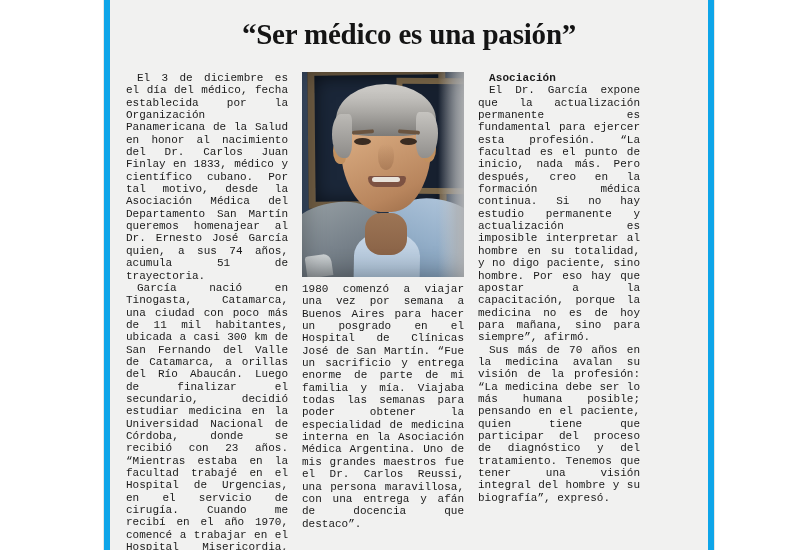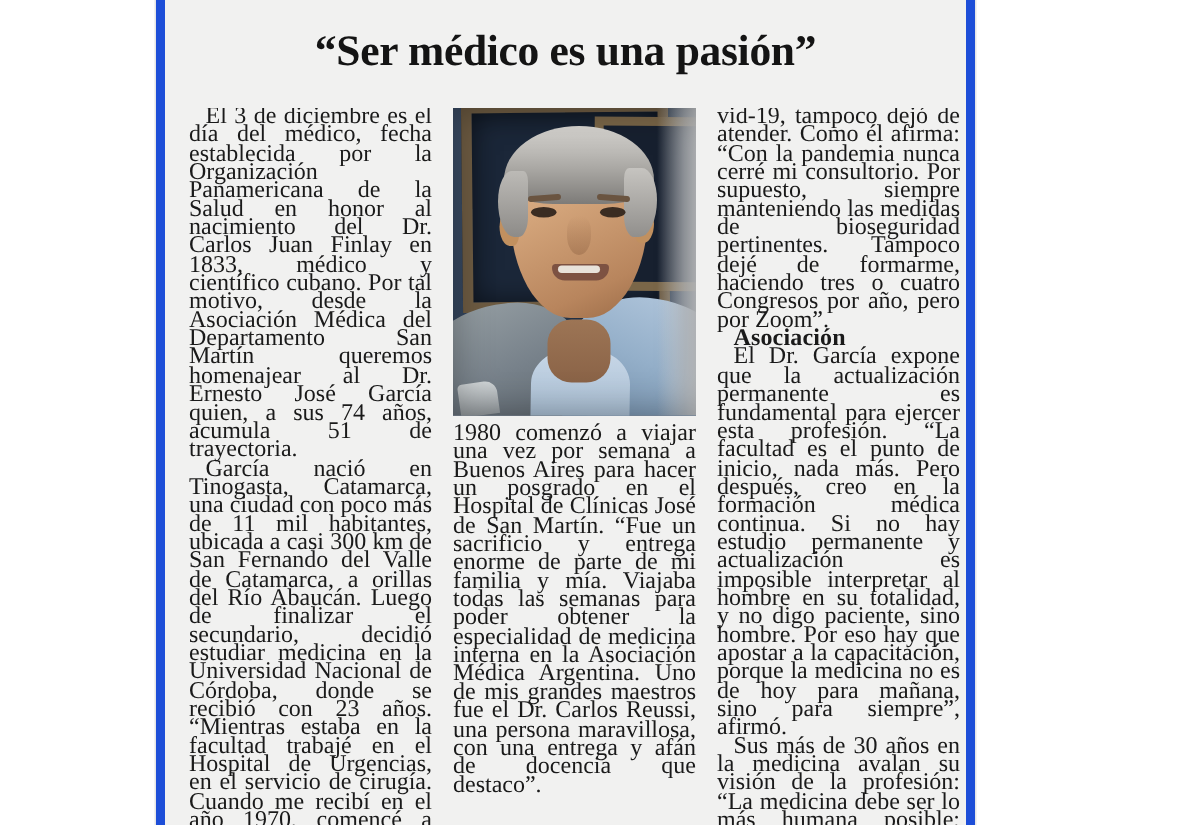--- a/index.html
+++ b/index.html
@@ -21,23 +21,23 @@
     position: absolute;
     inset: 0;
     background: #ffffff;
   }
 
   
   #page {
     position: absolute;
     left: 104px;
     top: 0;
-    width: 546px;
+    width: 610px;
     height: 550px;
-    background: #1d4ed8;
+    background: #0ea5e9;
     box-shadow: 0 0 0 1px #e6e6e6;
     overflow: hidden;
   }
   #page-inner {
     position: absolute;
     left: 6px;
     top: 0;
     right: 6px;
     bottom: 0;
     background: #f1f1f0;
@@ -68,22 +68,22 @@
     gap: 14px;
   }
   .col {
     width: 162px;
     position: relative;
     overflow: hidden;
   }
 
   .col p {
     margin: 0;
-    font-family: Liberation Serif, serif;
-    font-size: 16px;
+    font-family: Liberation Mono, monospace;
+    font-size: 11px;
     line-height: 12.35px;
     color: #1a1a1a;
     text-align: justify;
     text-indent: 11px;
     hyphens: manual;
     -webkit-hyphens: manual;
   }
   .col p.noindent { text-indent: 0; }
 
   .subhead {
@@ -303,22 +303,21 @@
               <div class="ph-teeth"></div>
               <div class="ph-deskitem"></div>
               <div class="ph-light"></div>
               <div class="ph-vignette"></div>
             </div>
           </div>
           <p class="noindent">1980 comenzó a viajar una vez por semana a Buenos Aires para hacer un posgrado en el Hospital de Clínicas José de San Martín. “Fue un sacrificio y entrega enorme de parte de mi familia y mía. Viajaba todas las semanas para poder obtener la especialidad de medicina interna en la Asociación Médica Argentina. Uno de mis grandes maestros fue el Dr. Carlos Reussi, una persona maravillosa, con una entrega y afán de docencia que destaco”.</p>
         </div>
 
         <div class="col">
-          <p class="noindent">vid-19, tampoco dejó de atender. Como él afirma: “Con la pandemia nunca cerré mi consultorio. Por supuesto, siempre manteniendo las medidas de bioseguridad pertinentes. Tampoco dejé de formarme, haciendo tres o cuatro Congresos por año, pero por Zoom”.</p>
           <p class="subhead">Asociación</p>
           <p>El Dr. García expone que la actualización permanente es fundamental para ejercer esta profesión. “La facultad es el punto de inicio, nada más. Pero después, creo en la formación médica continua. Si no hay estudio permanente y actualización es imposible interpretar al hombre en su totalidad, y no digo paciente, sino hombre. Por eso hay que apostar a la capacitación, porque la medicina no es de hoy para mañana, sino para siempre”, afirmó.</p>
-          <p>Sus más de 30 años en la medicina avalan su visión de la profesión: “La medicina debe ser lo más humana posible; pensando en el paciente, quien tiene que participar del proceso de diagnóstico y del tratamiento. Tenemos que tener una visión integral del hombre y su biografía”, expresó.</p>
+          <p>Sus más de 70 años en la medicina avalan su visión de la profesión: “La medicina debe ser lo más humana posible; pensando en el paciente, quien tiene que participar del proceso de diagnóstico y del tratamiento. Tenemos que tener una visión integral del hombre y su biografía”, expresó.</p>
         </div>
 
       </div>
     </div>
   </div>
 </div>
 
 </body></html>

